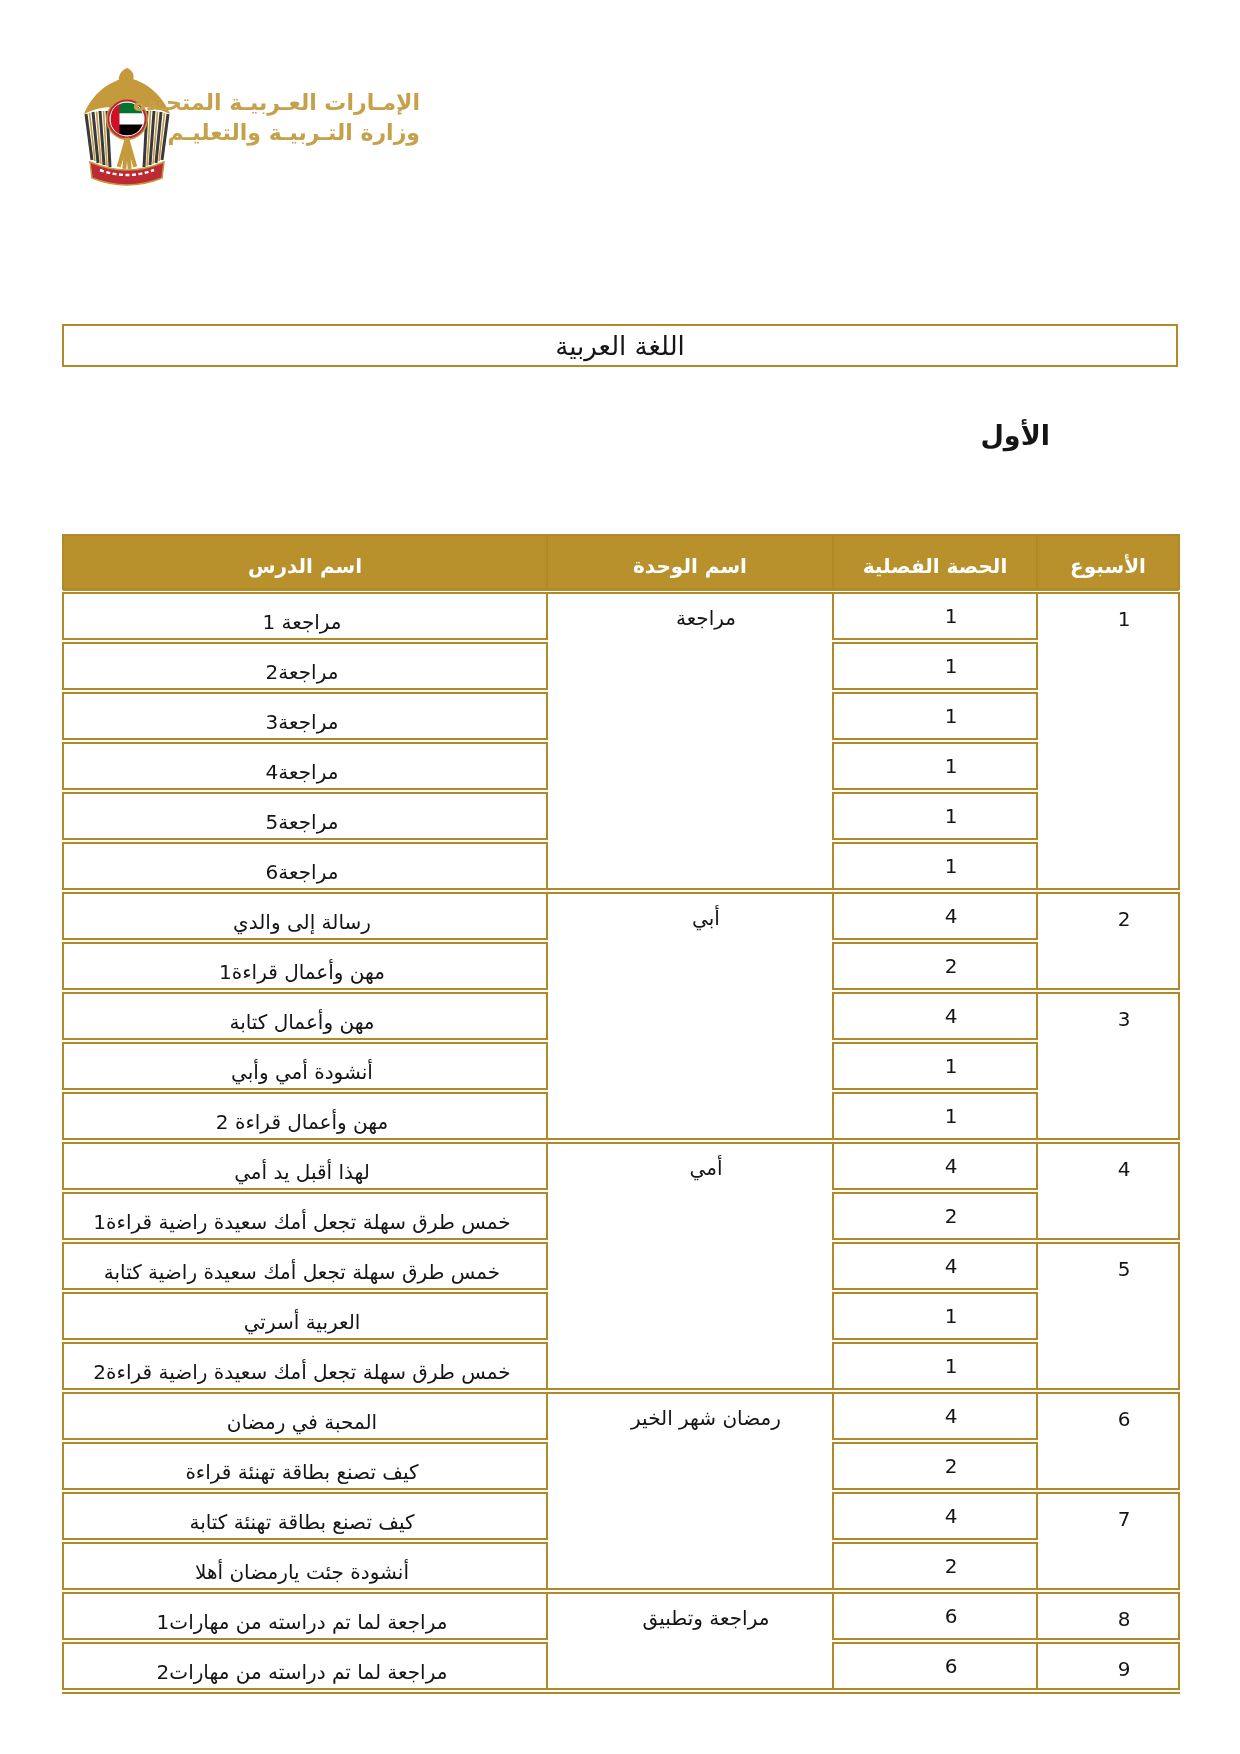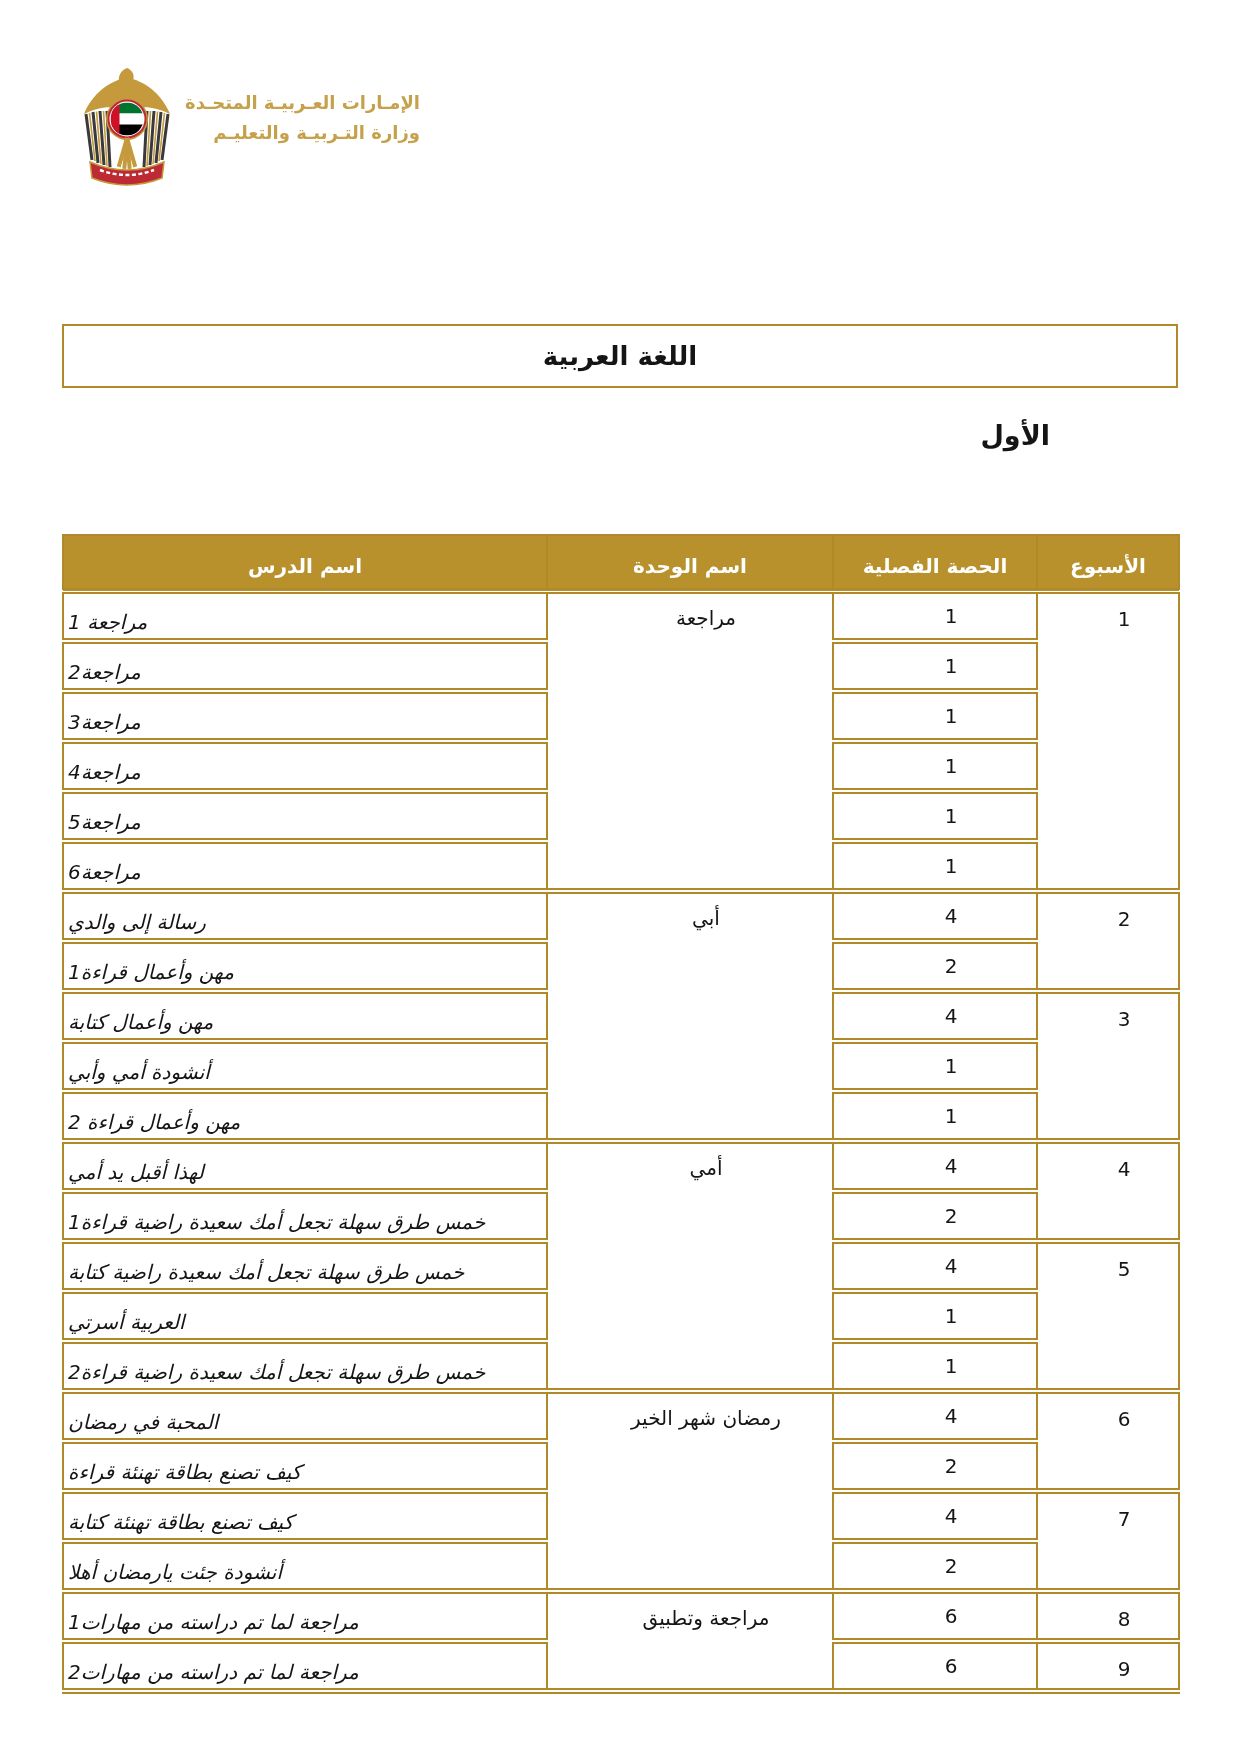--- a/index.html
+++ b/index.html
@@ -17,35 +17,35 @@
     width:1240px;height:1754px;
     background:#ffffff;
     overflow:hidden;
     direction:rtl;
   }
   
   .logo-wrap{position:absolute;left:72px;top:64px;width:340px;height:130px;direction:ltr;}
   .emblem{position:absolute;left:0;top:0;width:110px;height:126px;}
   .ministry-text{
     position:absolute;left:118px;top:24px;width:230px;
-    color:var(--ministry-gold);font-weight:bold;font-size:18px;line-height:30px;
+    color:var(--ministry-gold);font-weight:bold;font-size:22px;line-height:30px;
     text-align:right;direction:rtl;white-space:nowrap;
   }
   
   .titles{
     position:absolute;top:216px;right:205px;width:600px;
     text-align:right;color:var(--title-gold);
     font-weight:bold;font-size:31px;line-height:47px;
   }
   
   .subject-box{
-    position:absolute;left:62px;top:324px;width:1116px;height:64px;
+    position:absolute;left:62px;top:324px;width:1116px;height:43px;
     border:2px solid var(--gold-border);
     display:flex;align-items:center;justify-content:center;
-    font-weight:bold;font-size:26px;color:var(--ink);
+    font-weight:normal;font-size:26px;color:var(--ink);
   }
   
   .section-heading{
     position:absolute;top:420px;right:190px;
     font-weight:bold;font-size:27px;color:var(--ink);
   }
   
   .schedule-table{
     position:absolute;left:62px;top:534px;width:1116px;
     border-collapse:collapse;table-layout:fixed;
@@ -59,21 +59,21 @@
     text-align:center;vertical-align:middle;padding-top:8px;
   }
   .schedule-table td{
     background:#ffffff;
     border:2px solid var(--gold-border);
     border-top:6px double var(--gold-border);
     border-bottom:6px double var(--gold-border);
     height:50px;
     padding-left:32px;
   }
-  td.col-lesson{text-align:left;vertical-align:middle;padding:16px 10px 4px 4px;font-style:italic;}
+  td.col-lesson{text-align:center;vertical-align:middle;padding:16px 10px 4px 4px;}
   td.col-unit{text-align:center;vertical-align:top;padding-top:12px;}
   td.col-week{text-align:center;vertical-align:top;padding-top:13px;}
   td.col-period{text-align:center;vertical-align:middle;}
 </style>
 </head>
 <body>
 
 <div class="page">
 
   <div class="logo-wrap">

